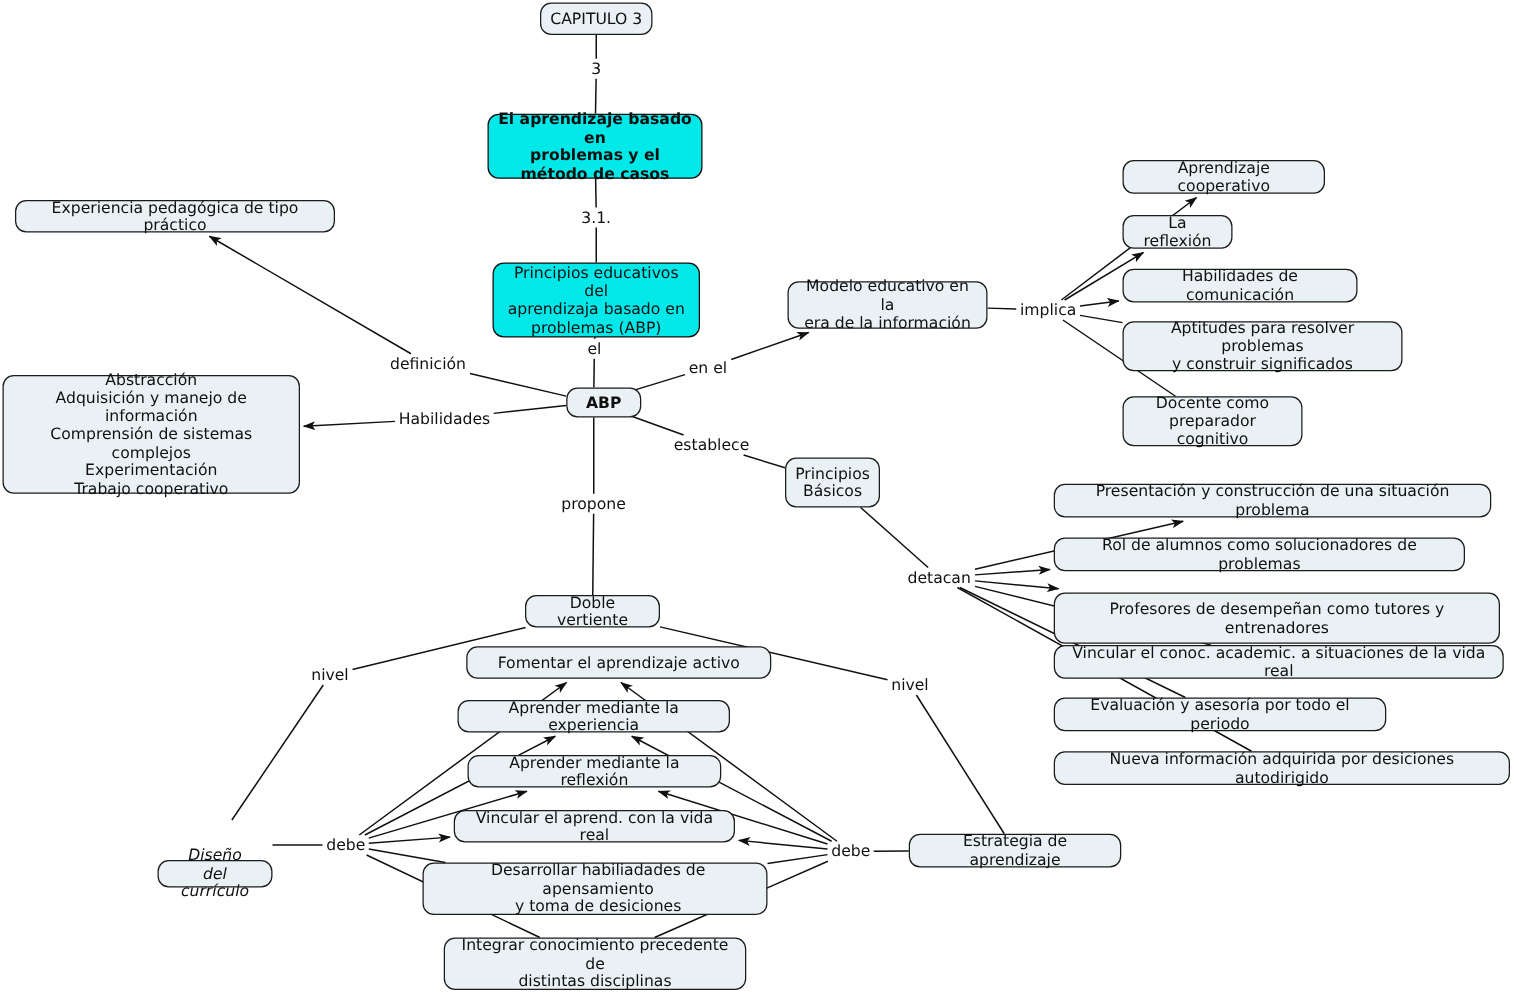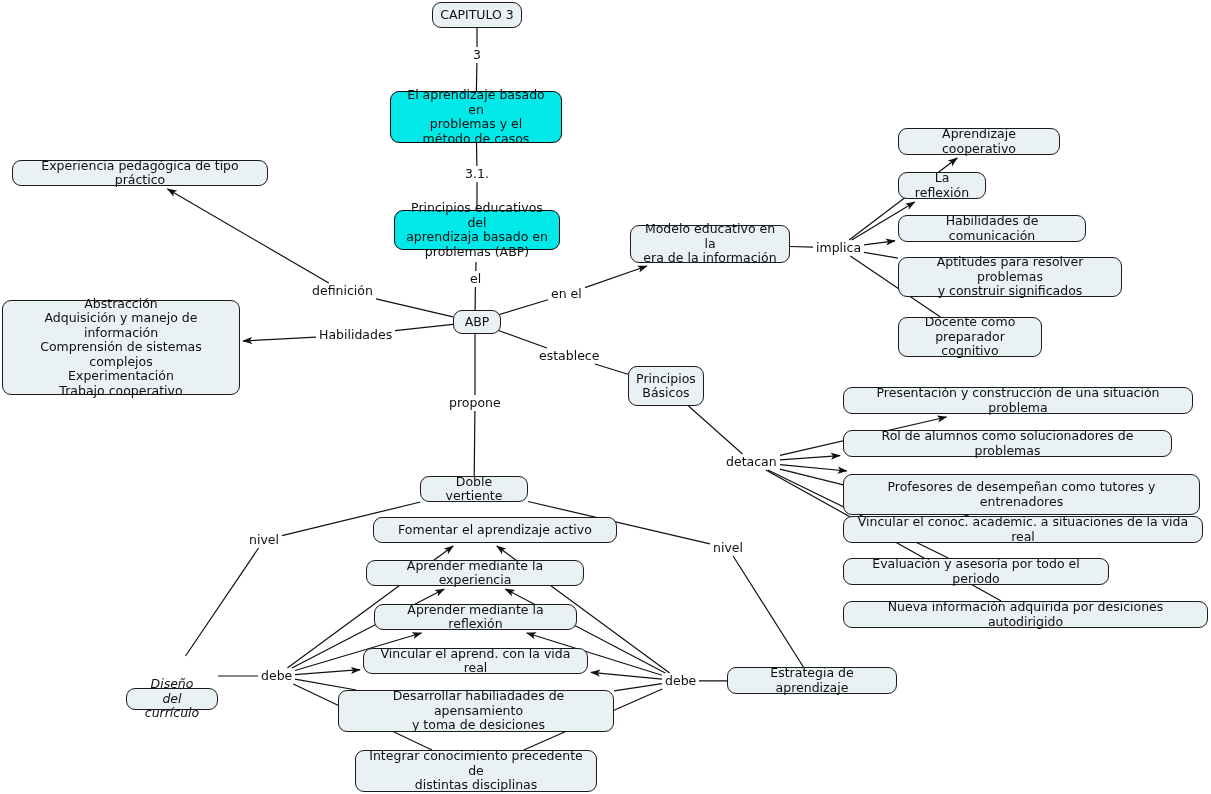--- a/index.html
+++ b/index.html
@@ -113,27 +113,27 @@
         <line x1="669.6" y1="673.0" x2="496.8" y2="546.0" stroke="#101010" stroke-width="1.2" marker-end="url(#arrowhead)"></line>
         <line x1="665.3" y1="673.0" x2="505.4" y2="589.0" stroke="#101010" stroke-width="1.2" marker-end="url(#arrowhead)"></line>
         <line x1="662.0" y1="675.2" x2="526.8" y2="633.0" stroke="#101010" stroke-width="1.2" marker-end="url(#arrowhead)"></line>
         <line x1="662.0" y1="679.2" x2="591.0" y2="672.3" stroke="#101010" stroke-width="1.2" marker-end="url(#arrowhead)"></line>
         <line x1="662.0" y1="683.7" x2="614.0" y2="690.8" stroke="#101010" stroke-width="1.2"></line>
         <line x1="662.3" y1="689.0" x2="523.7" y2="750.0" stroke="#101010" stroke-width="1.2"></line>
       </g>
   </svg>
   <div id="node-layer">
       <div class="node" style="left: 432px; top: 2px; width: 90px; height: 26px;">CAPITULO 3</div>
-      <div class="node cyan" style="left: 390px; top: 91px; width: 172px; height: 52px;">El aprendizaje basado en
+      <div class="node cyan" style="left: 390px; top: 91px; width: 172px; height: 52px; font-weight: bold;">El aprendizaje basado en
 problemas y el
 método de casos</div>
-      <div class="node cyan" style="left: 394px; top: 210px; width: 166px; height: 40px;">Principios educativos del
+      <div class="node cyan" style="left: 394px; top: 210px; width: 166px; height: 60px;">Principios educativos del
 aprendizaja basado en
 problemas (ABP)</div>
-      <div class="node" style="left: 453px; top: 310px; width: 48px; height: 24px;">ABP</div>
+      <div class="node" style="left: 453px; top: 310px; width: 60px; height: 24px; font-weight: bold;">ABP</div>
       <div class="node" style="left: 12px; top: 160px; width: 256px; height: 26px;">Experiencia pedagógica de tipo práctico</div>
       <div class="node" style="left: 2px; top: 300px; width: 238px; height: 95px;">Abstracción
 Adquisición y manejo de información
 Comprensión de sistemas complejos
 Experimentación
 Trabajo cooperativo</div>
       <div class="node" style="left: 630px; top: 225px; width: 160px; height: 38px;">Modelo educativo en la
 era de la información</div>
       <div class="node" style="left: 898px; top: 128px; width: 162px; height: 27px;">Aprendizaje cooperativo</div>
       <div class="node" style="left: 898px; top: 172px; width: 88px; height: 27px;">La reflexión</div>

